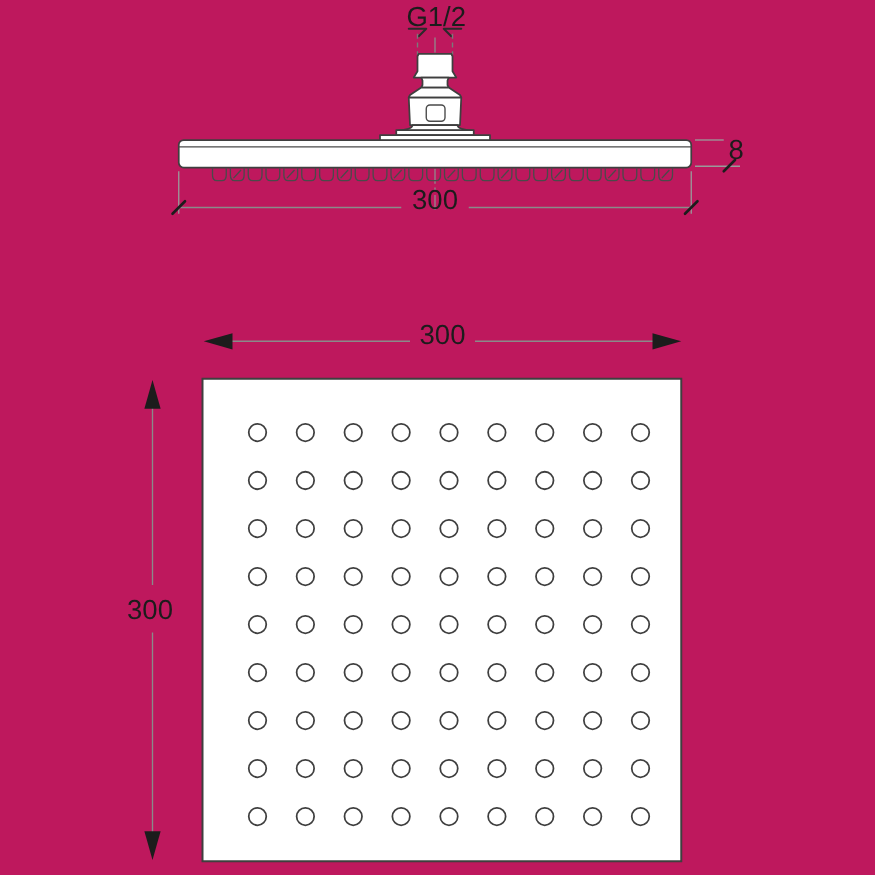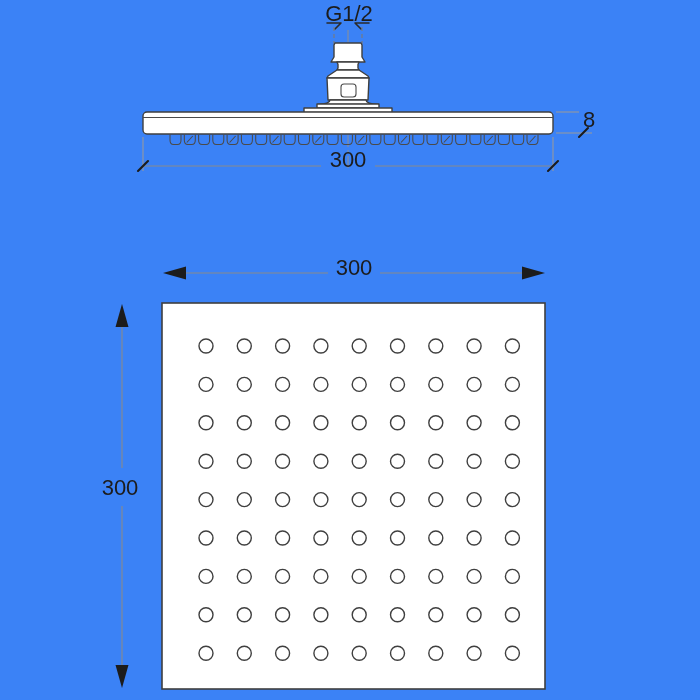--- a/index.html
+++ b/index.html
@@ -1,16 +1,16 @@
 <!DOCTYPE html>
 <html><head>
 <meta charset="utf-8">
 <style>
   html,body{margin:0;padding:0;background:#ffffff;width:700px;height:700px;overflow:hidden;}
-  .drawing-wrap{width:700px;height:700px;background:#3b82f6;}
+  .drawing-wrap{width:700px;height:700px;background:#be185d;}
   svg{display:block;}
   .ln{fill:none;stroke:#3f3f3f;stroke-width:1.4;stroke-linejoin:round;stroke-linecap:round;}
   .ln-thin{fill:none;stroke:#4a4a4a;stroke-width:1.1;stroke-linejoin:round;}
   .fillwhite{fill:#ffffff;}
   .dim{fill:none;stroke:#8a8a8a;stroke-width:1.1;}
   .ext{fill:none;stroke:#9a9a9a;stroke-width:1.05;}
   .cl{fill:none;stroke:#8f8f8f;stroke-width:1;stroke-dasharray:12 3 3 3;}
   .dash{fill:none;stroke:#7a7a7a;stroke-width:1.1;stroke-dasharray:4 3;}
   .tick{fill:none;stroke:#1c1c1c;stroke-width:2.1;stroke-linecap:round;}
   .ctick{fill:none;stroke:#2a2a2a;stroke-width:1.6;stroke-linecap:round;}

